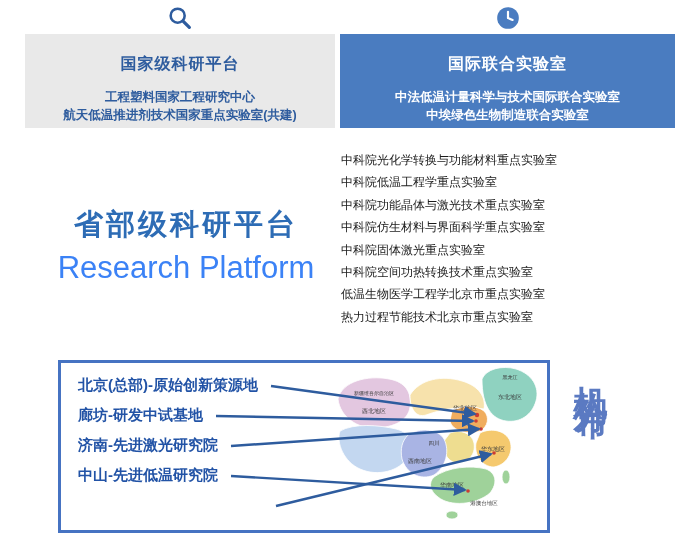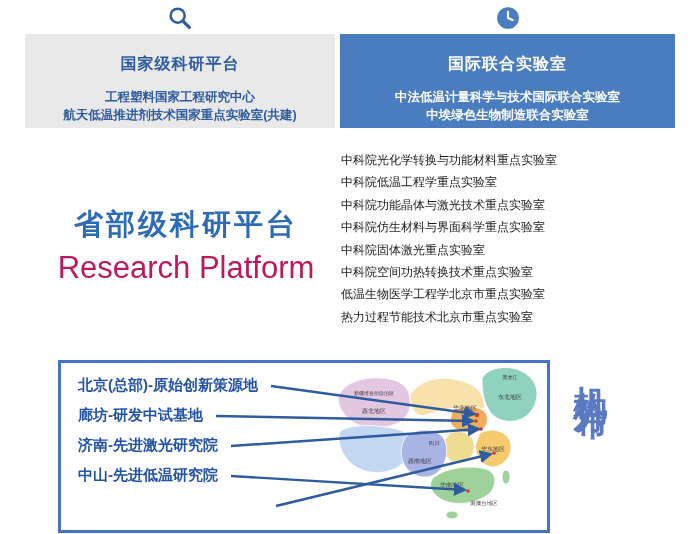--- a/index.html
+++ b/index.html
@@ -21,21 +21,21 @@
   .hdr-title { font-size:16px; font-weight:bold; letter-spacing:1px; }
   .national .hdr-title { color:#2e5c9e; }
   .intl .hdr-title     { color:#ffffff; }
   .hdr-lines { margin-top:13px; font-size:12.5px; font-weight:bold; line-height:18px; }
   .national .hdr-lines { color:#2e5c9e; }
   .intl .hdr-lines     { color:#ffffff;font-family:Liberation Serif, serif; }
 
   
   .prov-block { position:absolute; left:36px; top:205px; width:300px; text-align:center; }
   .prov-cn { font-size:29px; font-weight:bold; color:#2d6cb5; letter-spacing:3px; }
-  .prov-en { font-size:31px; color:#be185d; margin-top:5px; font-weight:500; }
+  .prov-en { font-size:31px; color:#3b82f6; margin-top:5px; font-weight:500; }
 
   .labs { position:absolute; left:341px; top:149px; }
   .lab-item { font-size:12px; color:#1a1a1a; line-height:22.4px; white-space:nowrap; }
 
   
   .dist-box {
     position:absolute; left:58px; top:360px; width:492px; height:173px;
     border:3px solid #4673c2; background:#ffffff;
   }
   .loc-item { position:absolute; left:17px; font-size:15px; font-weight:bold; color:#2253a6; white-space:nowrap; z-index:3; }

